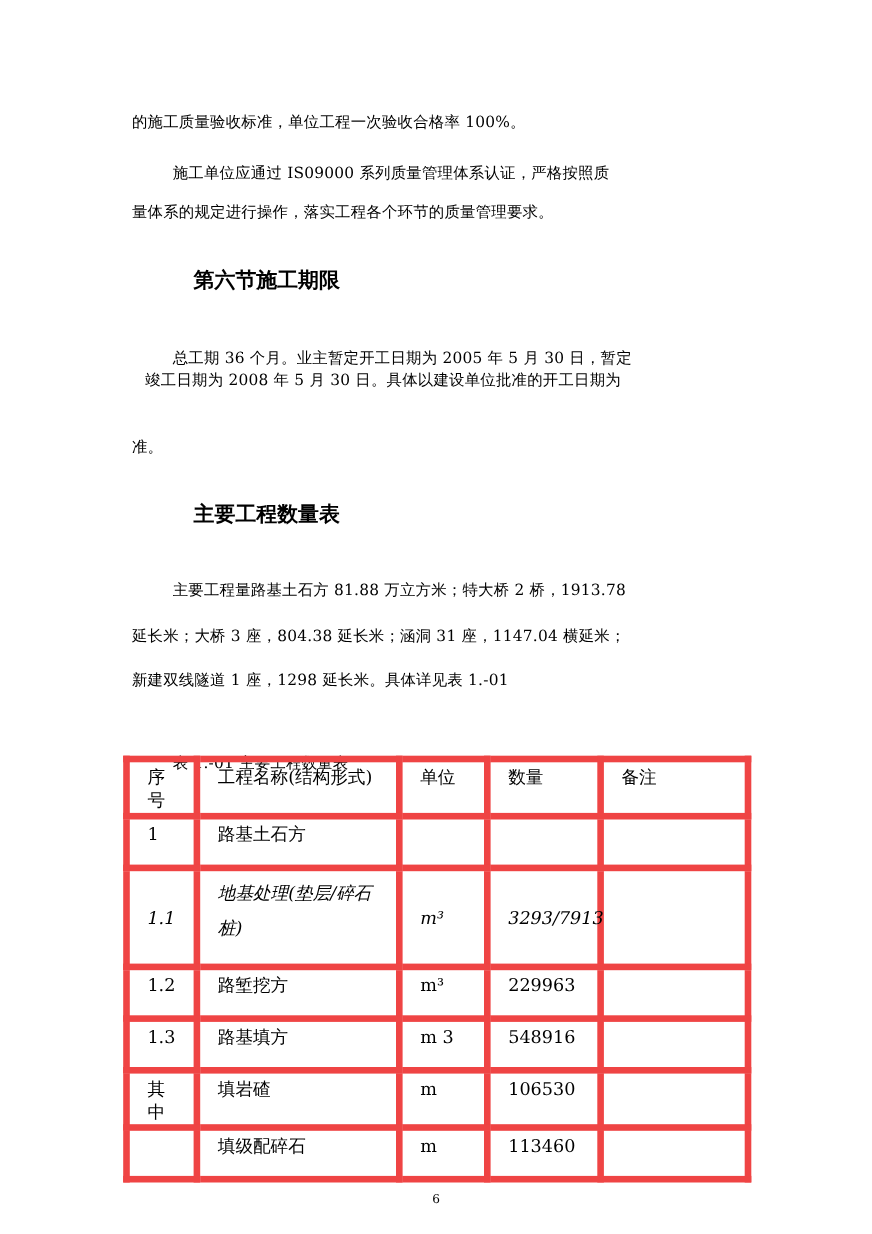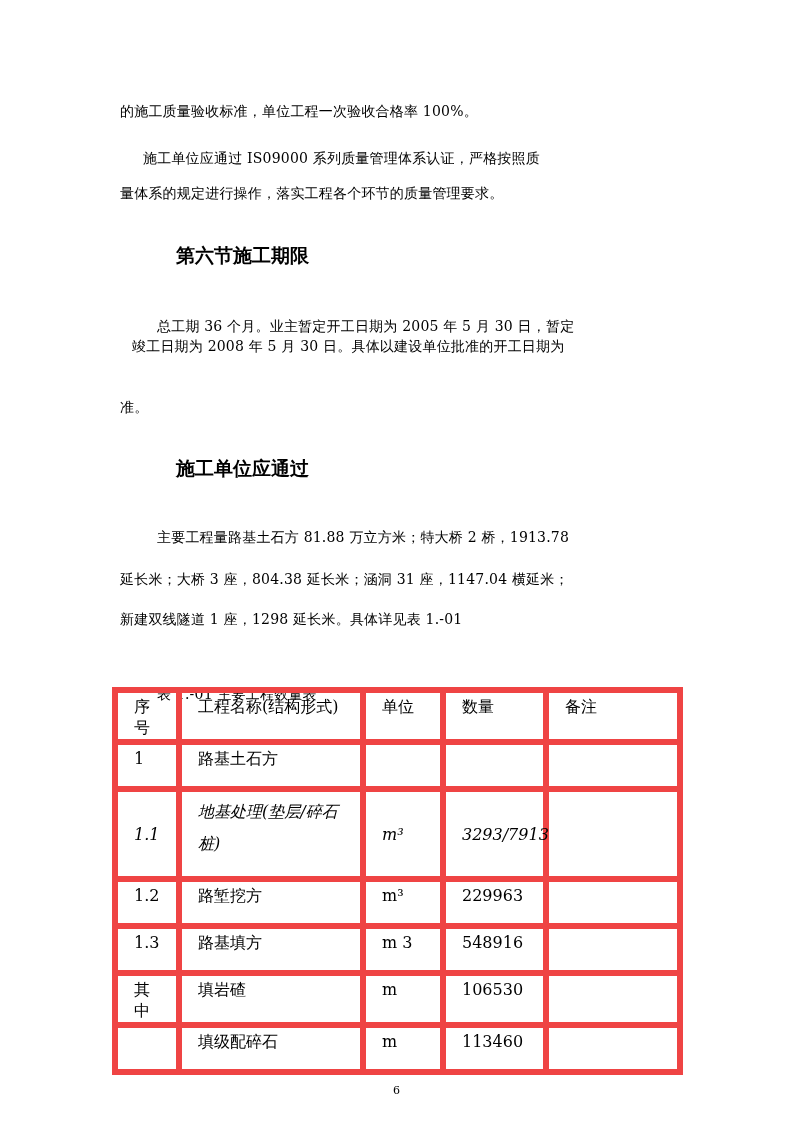--- a/index.html
+++ b/index.html
@@ -32,33 +32,33 @@
   .pagenum { position: absolute; left: 0; width: 793px; top: 1084px; text-align: center; font-size: 11px; }
 </style>
 </head>
 <body>
 
 <div>
   <div class="line" style="left:120px; top:100px;">的施工质量验收标准，单位工程一次验收合格率 100%。</div>
 </div>
 
 <div>
-  <div class="line" style="left:143px; top:147px;">施工单位应通过 IS09000 系列质量管理体系认证，严格按照质</div>
+  <div class="line" style="left:157px; top:147px;">施工单位应通过 IS09000 系列质量管理体系认证，严格按照质</div>
   <div class="line" style="left:120px; top:182px;">量体系的规定进行操作，落实工程各个环节的质量管理要求。</div>
 </div>
 
 <div class="heading" style="left:176px; top:243px;">第六节施工期限</div>
 
 <div>
   <div class="line" style="left:157px; top:315px;">总工期 36 个月。业主暂定开工日期为 2005 年 5 月 30 日，暂定</div>
   <div class="line" style="left:120px; top:335px;margin-left:12px;">竣工日期为 2008 年 5 月 30 日。具体以建设单位批准的开工日期为</div>
   <div class="line" style="left:120px; top:396px;">准。</div>
 </div>
 
-<div class="heading" style="left:176px; top:456px;">施工单位应通过</div>
+<div class="heading" style="left:176px; top:456px;">主要工程数量表</div>
 
 <div>
   <div class="line" style="left:157px; top:526px;">主要工程量路基土石方 81.88 万立方米；特大桥 2 桥，1913.78</div>
   <div class="line" style="left:120px; top:568px;">延长米；大桥 3 座，804.38 延长米；涵洞 31 座，1147.04 横延米；</div>
   <div class="line" style="left:120px; top:608px;text-align:right;">新建双线隧道 1 座，1298 延长米。具体详见表 1.-01</div>
 </div>
 
 <div class="line" style="left:157px; top:651px;margin-top:32px;">表 1.-01 主要工程数量表</div>
 
 <table class="qt">

